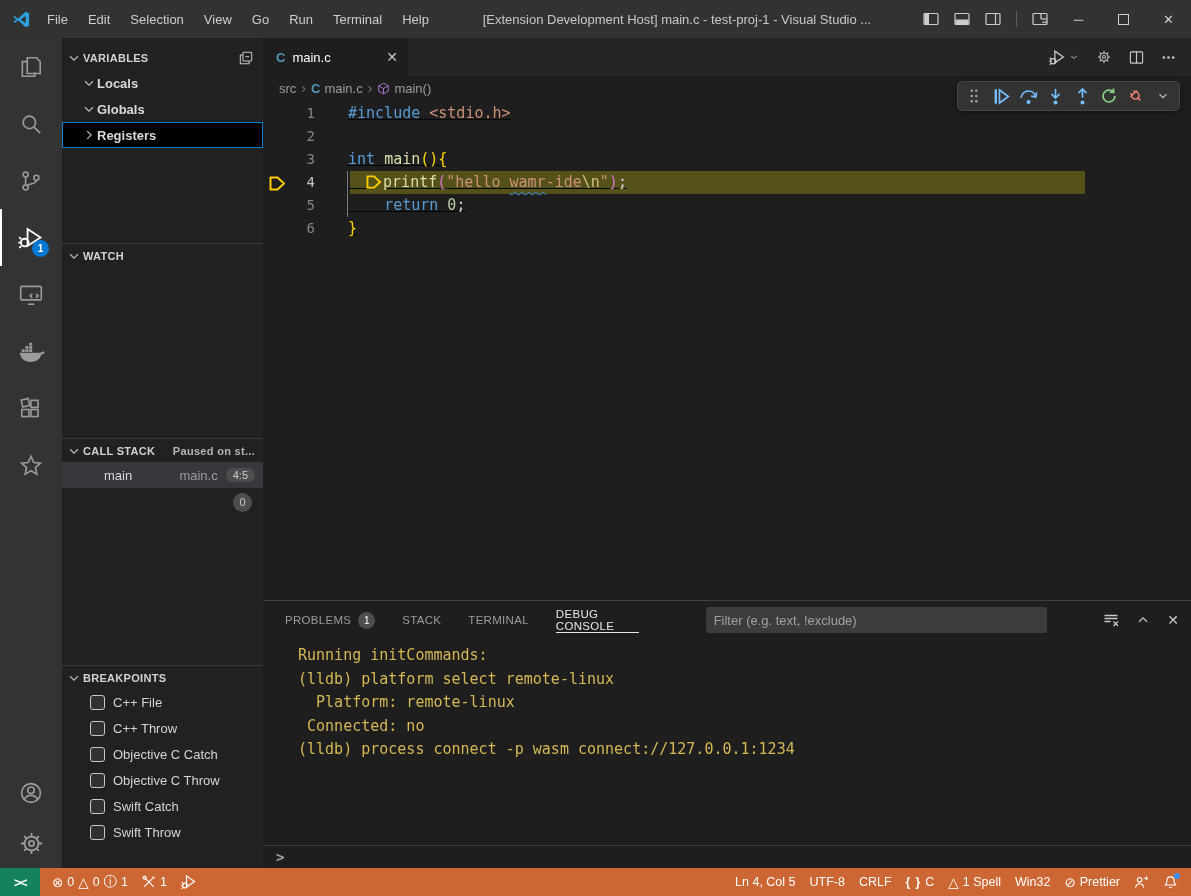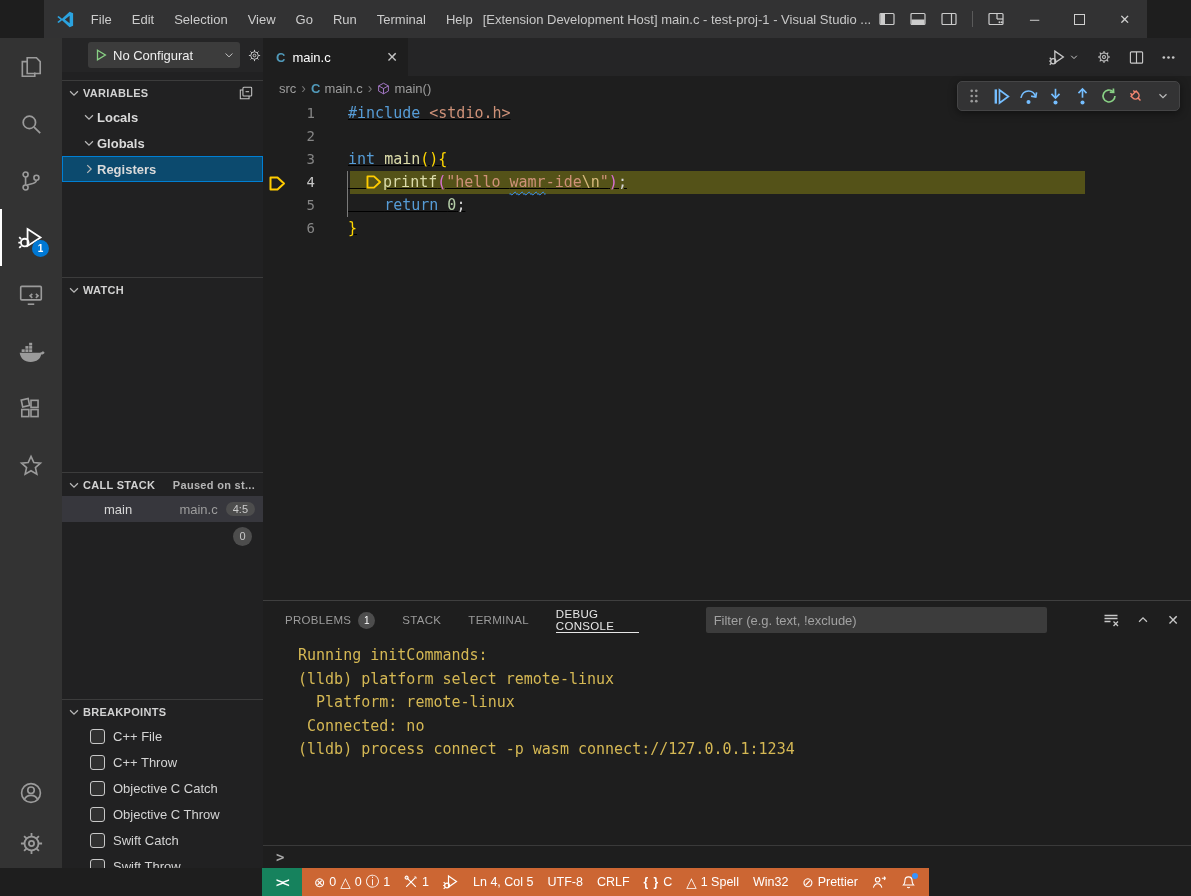--- a/index.html
+++ b/index.html
@@ -1,18 +1,18 @@
 <!DOCTYPE html>
 <html style="--statusbar-debug: #CC6633; --remote-green: #16825D; --console-text: #D5B854; --current-line-bg: #545218;"><head>
 <meta charset="utf-8">
 <style>
   * { margin:0; padding:0; box-sizing:border-box; }
   html,body { width:1191px; height:896px; overflow:hidden; background:#1e1e1e;
     font-family:"Liberation Sans", sans-serif; }
-  .app { width:1191px; height:896px; display:flex; flex-direction:column; user-select:none;align-items:center; }
+  .app { width:1191px; height:896px; display:flex; flex-direction:column; user-select:none; }
 
   
   .titlebar { height:38px; background:#323233; display:flex; align-items:center; color:#cccccc; font-size:13px; flex:none; }
   .logo { margin:0 6px 0 12px; display:flex; align-items:center; }
   .menubar { display:flex; height:100%; }
   .menu-item { padding:0 10px; display:flex; align-items:center; height:100%; cursor:default; }
   .title-text { flex:1; text-align:center; white-space:nowrap; overflow:hidden; color:#c8c8c8; }
   .layout-icons { display:flex; align-items:center; gap:15px; margin:0 8px; }
   .layout-icons .sep { width:1px; height:16px; background:#5a5a5a; }
   .win-btn { width:45px; height:38px; display:flex; align-items:center; justify-content:center; color:#d0d0d0; font-size:13px; }
@@ -32,21 +32,21 @@
   .sidebar { width:201px; background:#212122; flex:none; display:flex; flex-direction:column; overflow:hidden; color:#cccccc; }
   .side-toolbar { height:34px; background:#252526; display:flex; align-items:center; padding-left:26px; flex:none; }
   .config-dd { width:152px; height:26px; background:#3c3c3c; border-radius:3px; display:flex; align-items:center; padding:0 5px 0 6px; font-size:13px; color:#efefef; cursor:pointer; }
   .config-dd .lbl { flex:1; white-space:nowrap; overflow:hidden; }
   .gear-mini { margin-left:7px; color:#c5c5c5; display:flex; }
   .section-header { height:24px; margin-top:2px; display:flex; align-items:center; font-weight:bold; font-size:11px; letter-spacing:.3px; color:#d2d2d2; padding-left:3px; border-top:1px solid #3c3c3c; flex:none; }
   .section-header:first-of-type { border-top:none; }
   .section-header .hdr-label { margin-left:1px; }
   .tw { width:17px; display:flex; justify-content:center; color:#b9b9b9; flex:none; }
   .var-row { height:26px; display:flex; align-items:center; padding-left:18px; font-size:13px; font-weight:bold; color:#dadada; cursor:pointer; flex:none; }
-  .var-row.selected { background:#0c4a6e; box-shadow:inset 0 0 0 1px #007fd4; }
+  .var-row.selected { background:#000000; box-shadow:inset 0 0 0 1px #007fd4; }
   .spacer { flex:none; }
   .paused-label { margin-left:auto; margin-right:8px; font-size:11px; font-weight:bold; color:#b5b5b5; white-space:nowrap; }
   .cs-row { height:26px; background:#37373d; display:flex; align-items:center; padding:0 8px 0 42px; font-size:13px; color:#d6d6d6; cursor:pointer; flex:none; }
   .cs-file { margin-left:auto; color:#9d9d9d; }
   .pill { margin-left:8px; background:#4d4d4d; color:#cccccc; font-size:11px; border-radius:9px; padding:1px 7px; }
   .thread-badge-row { height:28px; display:flex; align-items:center; justify-content:flex-end; padding-right:11px; flex:none; }
   .circ-badge { width:19px; height:19px; border-radius:50%; background:#4d4d4d; color:#c8c8c8; font-size:11px; display:flex; align-items:center; justify-content:center; }
   .bp-row { height:26px; display:flex; align-items:center; padding-left:28px; font-size:13px; color:#d4d4d4; cursor:pointer; flex:none; }
   .checkbox { width:15px; height:15px; border:1px solid #c8c8c8; background:#313131; border-radius:3px; margin-right:8px; flex:none; }
   .hdr-action { margin-left:auto; margin-right:10px; color:#c5c5c5; display:flex; }
@@ -261,38 +261,20 @@
                 <circle cx="12" cy="12" r="6.2"></circle>
                 <circle cx="12" cy="12" r="2.3"></circle>
                 <path d="M12 2.6 v3.2 M12 18.2 v3.2 M2.6 12 h3.2 M18.2 12 h3.2 M5.4 5.4 l2.3 2.3 M16.3 16.3 l2.3 2.3 M18.6 5.4 l-2.3 2.3 M7.7 16.3 l-2.3 2.3"></path>
               </svg>
             </span>
           </div>
         </div>
     </div>
 
     <div class="sidebar">
-      <div class="side-toolbar">
-        <div class="config-dd">
-          <svg width="14" height="14" viewBox="0 0 16 16" style="margin-right:5px">
-              <path d="M4 2.5 L13 8 L4 13.5 Z" fill="none" stroke="#89d185" stroke-width="1.5"></path>
-            </svg>
-          <span class="lbl">No Configurat</span>
-          <svg width="12" height="12" viewBox="0 0 16 16">
-              <path d="M3.5 6 L8 10.5 L12.5 6" fill="none" stroke="#cccccc" stroke-width="1.3"></path>
-            </svg>
-        </div>
-        <span class="gear-mini">
-          <svg width="15" height="15" viewBox="0 0 24 24" fill="none" stroke="currentColor" stroke-width="1.6">
-              <circle cx="12" cy="12" r="6"></circle>
-              <circle cx="12" cy="12" r="2.2"></circle>
-              <path d="M12 3 v3 M12 18 v3 M3 12 h3 M18 12 h3 M5.6 5.6 l2.2 2.2 M16.2 16.2 l2.2 2.2 M18.4 5.6 l-2.2 2.2 M7.8 16.2 l-2.2 2.2"></path>
-            </svg>
-        </span>
-      </div>
 
       <div class="section-header" style="margin-top:8px">
         <span class="tw">
             <svg width="14" height="14" viewBox="0 0 16 16">
               <path d="M3.5 6 L8 10.5 L12.5 6" fill="none" stroke="currentColor" stroke-width="1.4"></path>
             </svg>
           </span>
         <span class="hdr-label">VARIABLES</span>
         <span class="hdr-action">
             <svg width="14" height="14" viewBox="0 0 16 16" fill="none" stroke="currentColor" stroke-width="1.2">

